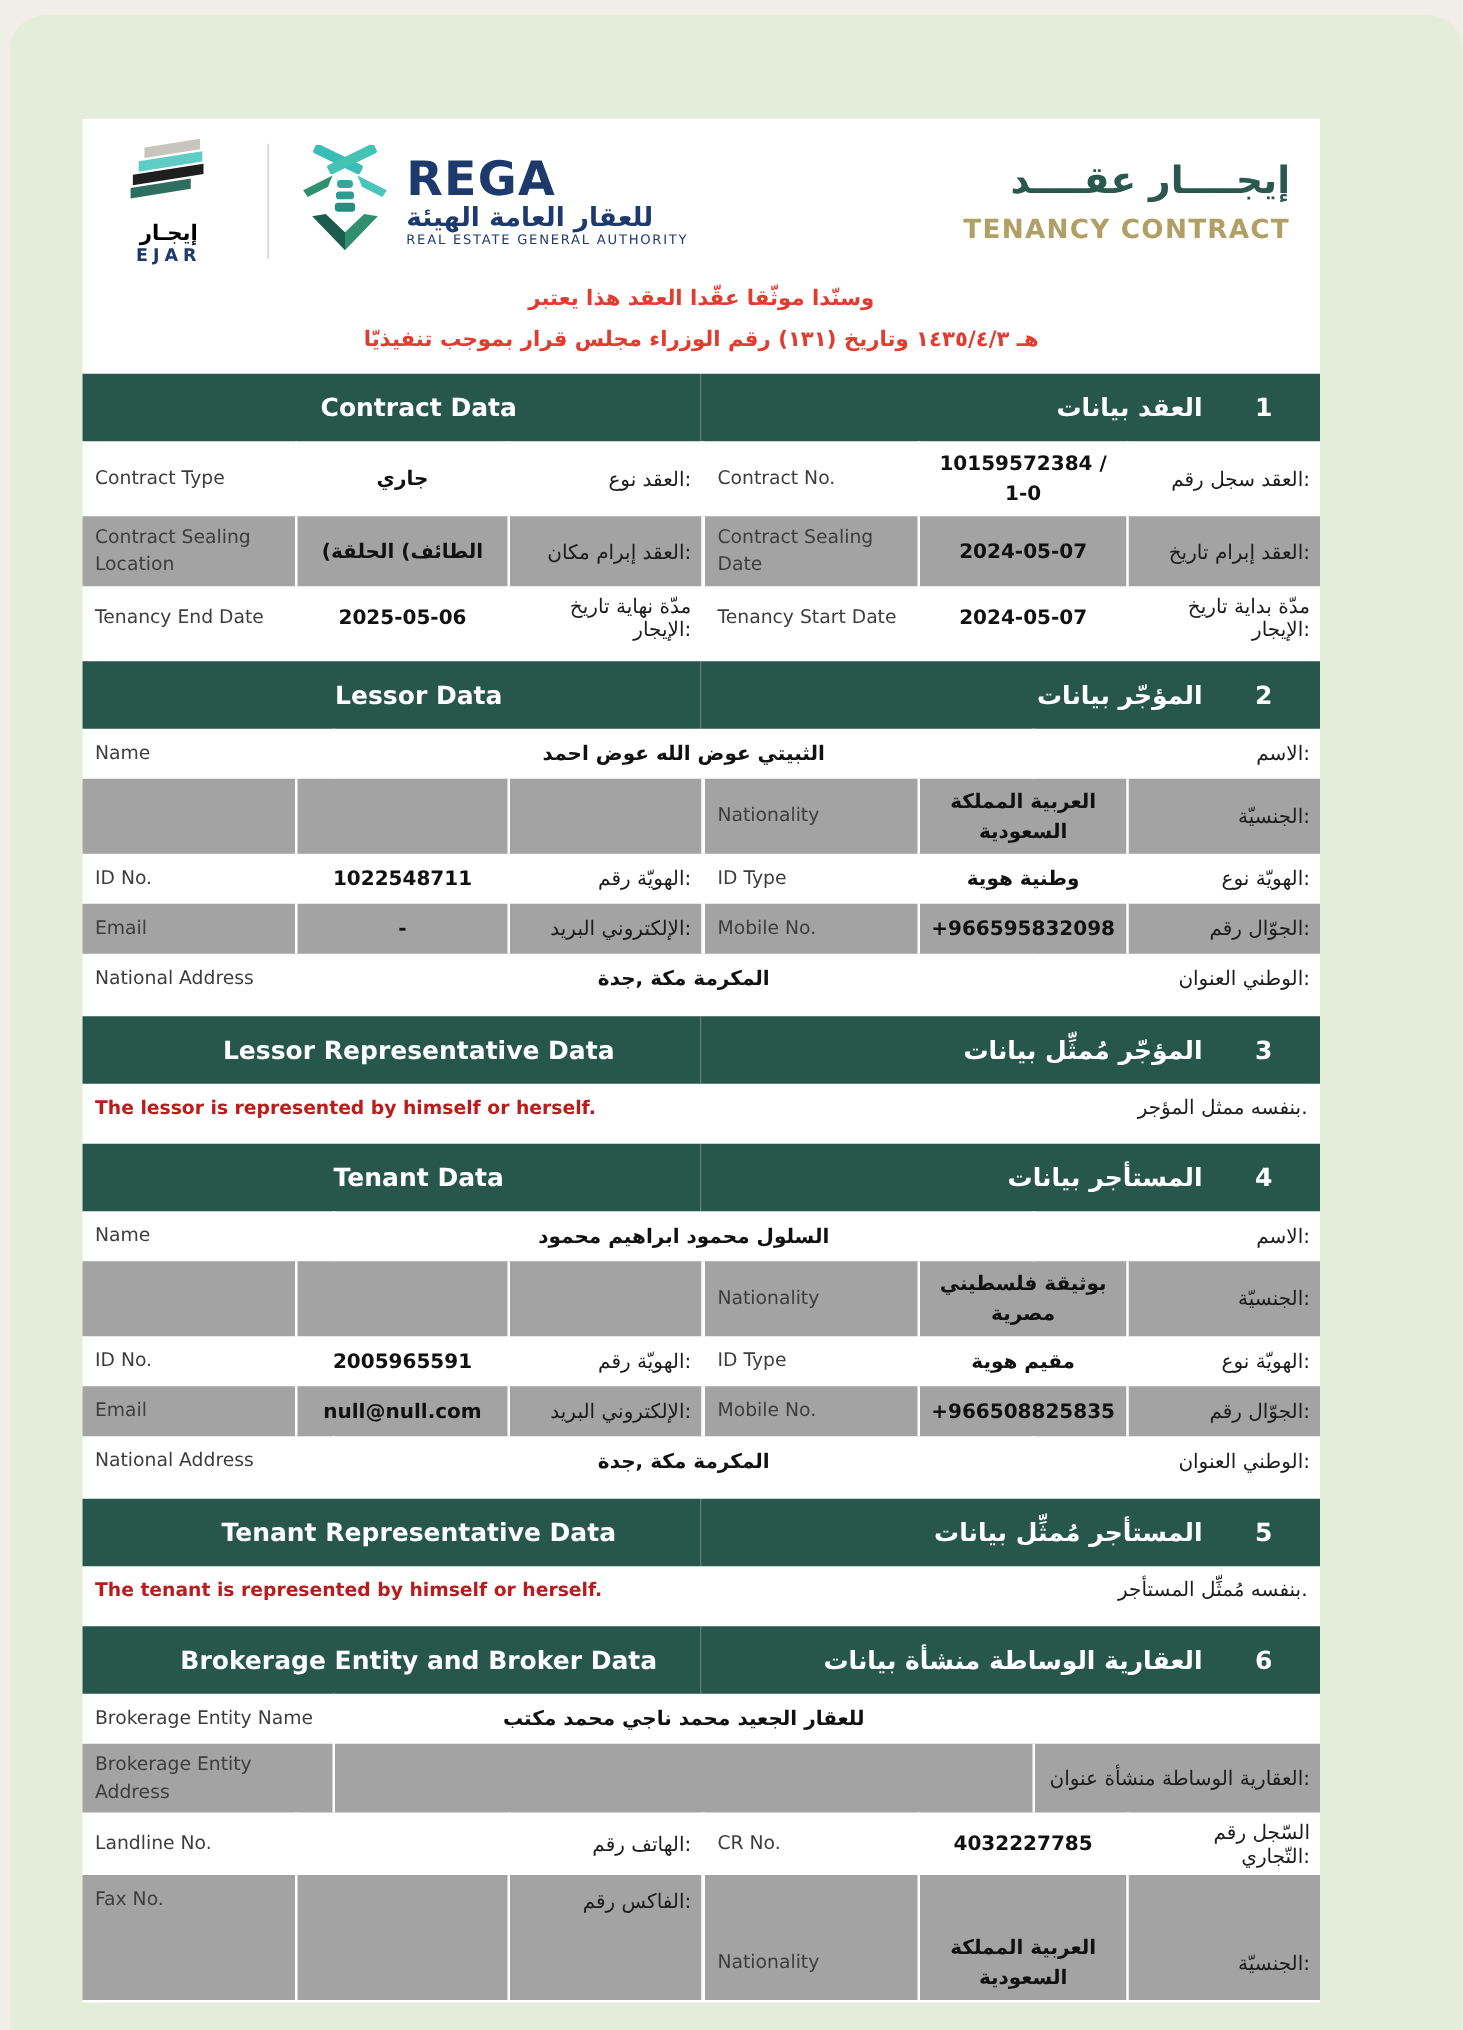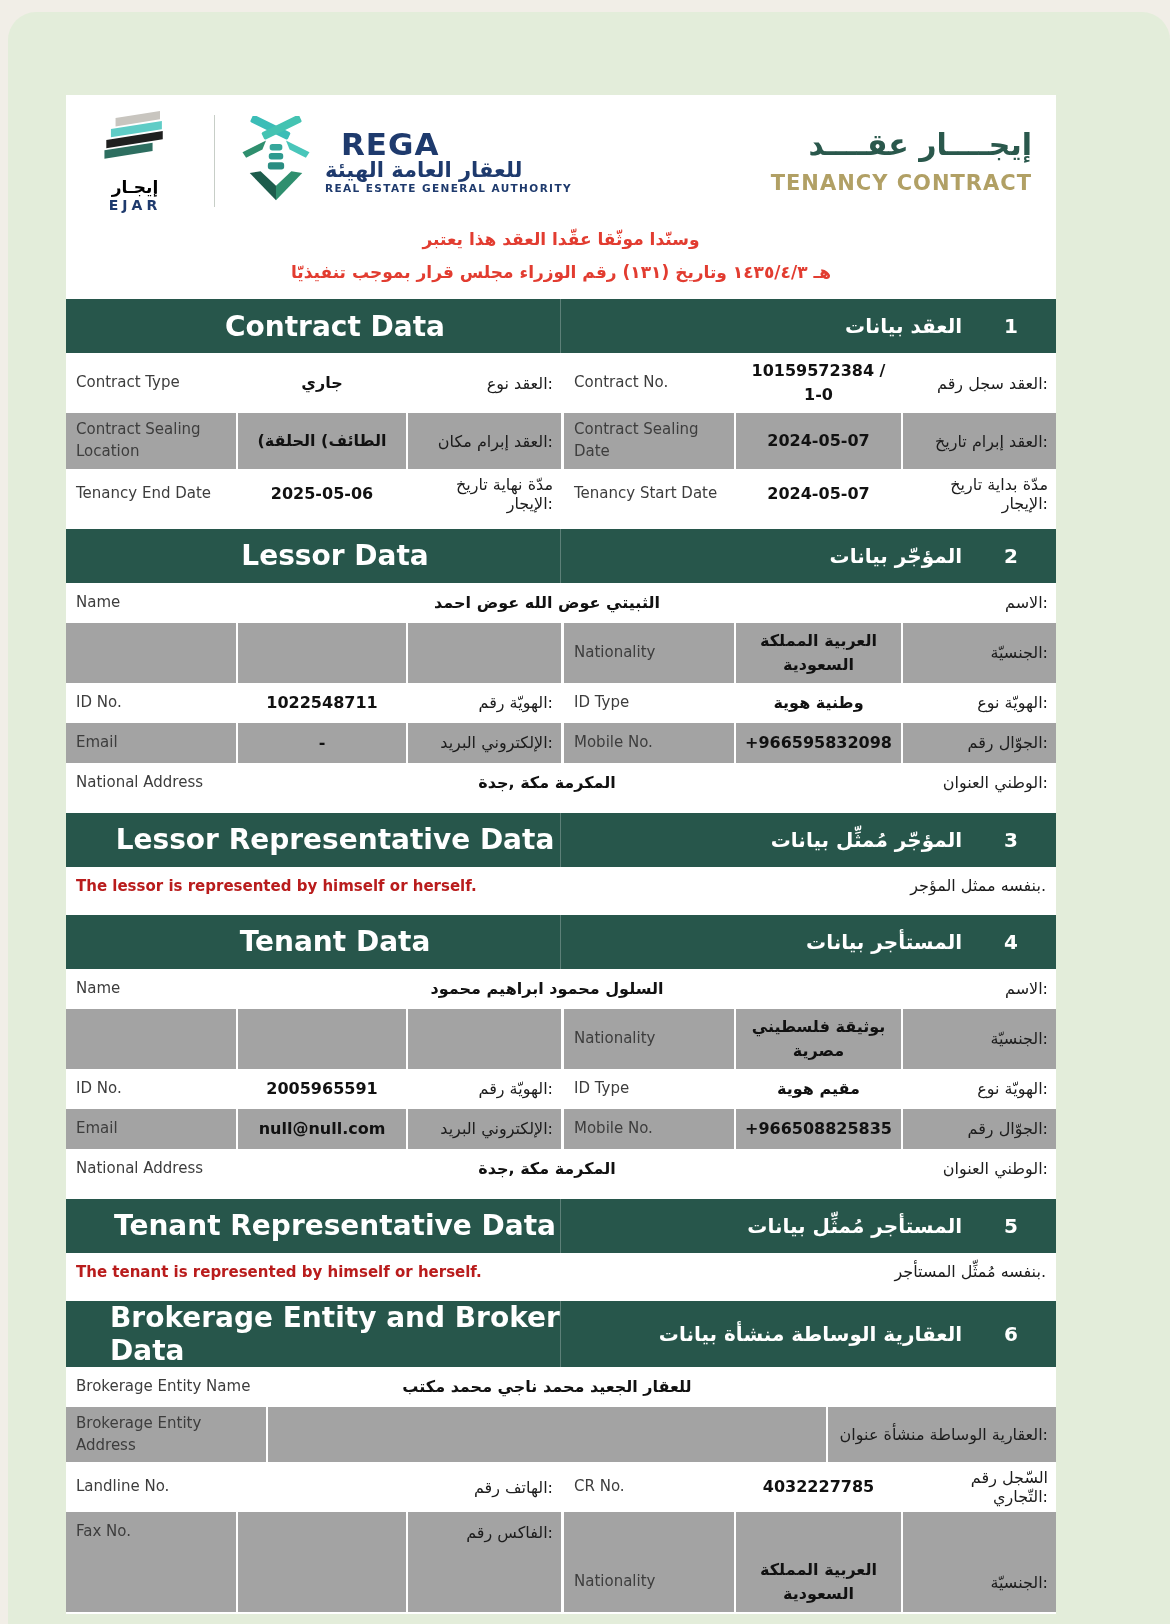--- a/index.html
+++ b/index.html
@@ -8,33 +8,33 @@
     border-radius:28px 28px 0 0;}
   .doc{width:990px;margin:83px 0 0 58px;background:#ffffff;padding-bottom:2px;}
   
   .doc-header{display:flex;align-items:center;padding:14px 18px 2px 10px;}
   .ejar-block{display:flex;flex-direction:column;align-items:center;width:118px;}
   .ejar-ar{color:#000000;font-weight:bold;font-size:17px;margin-top:14px;}
   .ejar-en{color:#1e3a6d;font-weight:bold;font-size:14px;letter-spacing:4px;}
   .logo-divider{width:1px;height:92px;background:#c7cec7;margin:0 20px;}
   .rega-block{display:flex;align-items:center;gap:8px;}
   .rega-text{display:flex;flex-direction:column;line-height:1.1;}
-  .rega-name{color:#1e3a6d;font-weight:bold;font-size:31px;letter-spacing:1px;margin-left:16px;}
+  .rega-name{color:#1e3a6d;font-weight:bold;font-size:38px;letter-spacing:1px;}
   .rega-ar{color:#1e3a6d;font-weight:bold;font-size:21px;margin-top:-2px;}
-  .rega-en{color:#1e3a6d;font-size:10.5px;letter-spacing:1.4px;margin-top:1px;font-weight:bold;}
+  .rega-en{color:#1e3a6d;font-size:10.5px;letter-spacing:1.4px;margin-top:1px;}
   .hspacer{flex:1;}
   .title-block{display:flex;flex-direction:column;align-items:flex-end;gap:9px;padding-right:6px;}
   .title-ar{color:#2a584c;font-weight:bold;font-size:30px;}
   .title-en{color:#b1a065;font-weight:bold;font-size:21px;letter-spacing:1px;}
   
   .notice{text-align:center;color:#e23c30;font-weight:bold;font-size:17px;line-height:1.95;margin-top:8px;}
   
   .band{background:#27564b;color:#fff;display:grid;grid-template-columns:495px 1fr 90px;
     min-height:54px;align-items:stretch;margin-top:10px;font-weight:bold;}
-  .band-en{display:flex;align-items:center;justify-content:center;font-size:28px;
+  .band-en{display:flex;align-items:center;justify-content:center;font-size:20px;
     border-right:1px solid rgba(255,255,255,.25);padding-left:44px;}
   .band-ar{display:flex;align-items:center;justify-content:flex-end;font-size:20px;padding-right:4px;}
   .band-num{display:flex;align-items:center;justify-content:center;font-size:20px;}
   .row{display:grid;grid-template-columns:1fr 1fr;min-height:40px;}
   .row.fullrow{grid-template-columns:200px 1fr 230px;}
   .row.note{grid-template-columns:1fr 1fr;min-height:38px;}
   .half{display:grid;grid-template-columns:170px 1fr 155px;}
   .half + .half{border-left:3px solid #fff;}
   .cell{display:flex;align-items:center;padding:6px 8px;}
   .cell + .cell{border-left:2px solid #fff;}

